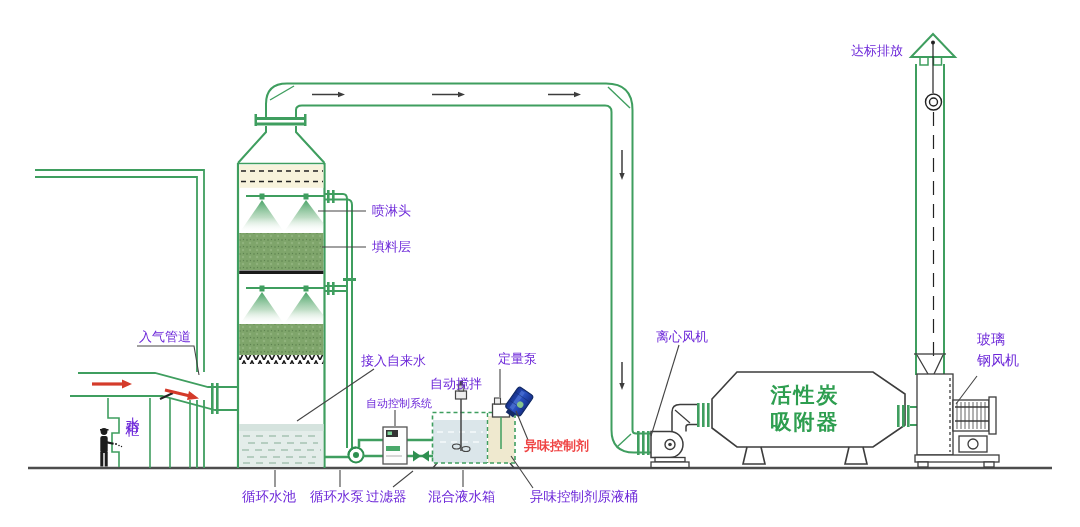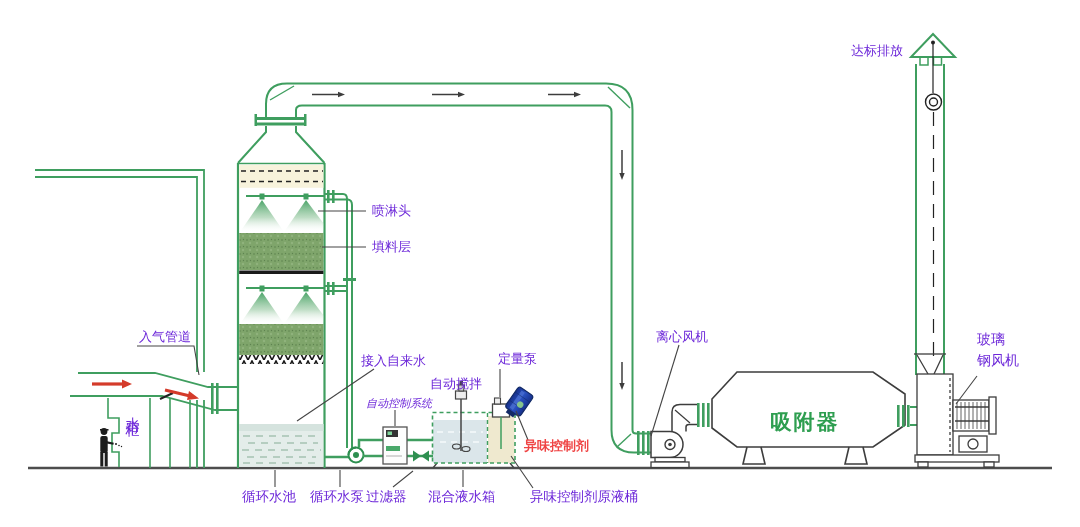--- a/index.html
+++ b/index.html
@@ -330,28 +330,29 @@
     <line x1="679" y1="345" x2="651" y2="436"></line>
     <line x1="977" y1="376" x2="956" y2="404"></line>
   </g>
 </svg>
 
 <div class="lbl" style="left:139px;top:330px;">入气管道</div>
 <div class="lbl vert" style="left:125px;top:406px;">水帘柜</div>
 <div class="lbl" style="left:372px;top:204px;">喷淋头</div>
 <div class="lbl" style="left:372px;top:240px;">填料层</div>
 <div class="lbl" style="left:361px;top:354px;">接入自来水</div>
-<div class="lbl small" style="left:366px;top:398px;font-style:italic;">自动控制系统</div>
+<div class="lbl small" style="left:366px;top:398px;">自动控制系统</div>
 <div class="lbl" style="left:430px;top:377px;">自动搅拌</div>
 <div class="lbl" style="left:479px;top:352px;margin-left:19px;">定量泵</div>
 <div class="lbl orange" style="left:524px;top:439px;">异味控制剂</div>
 <div class="lbl mid" style="left:242px;top:489px;">循环水池</div>
 <div class="lbl mid" style="left:310px;top:489px;">循环水泵</div>
 <div class="lbl mid" style="left:366px;top:489px;">过滤器</div>
 <div class="lbl mid" style="left:428px;top:489px;">混合液水箱</div>
 <div class="lbl mid" style="left:530px;top:489px;">异味控制剂原液桶</div>
 <div class="lbl" style="left:656px;top:330px;">离心风机</div>
+<div class="lbl green-big" style="left:750px;top:383px;">活性炭</div>
 <div class="lbl green-big" style="left:750px;top:410px;">吸附器</div>
 <div class="lbl frp" style="left:977px;top:331px;">玻璃</div>
 <div class="lbl frp" style="left:977px;top:352px;">钢风机</div>
 <div class="lbl" style="left:851px;top:44px;">达标排放</div>
 
 </div>
 
 </body></html>

